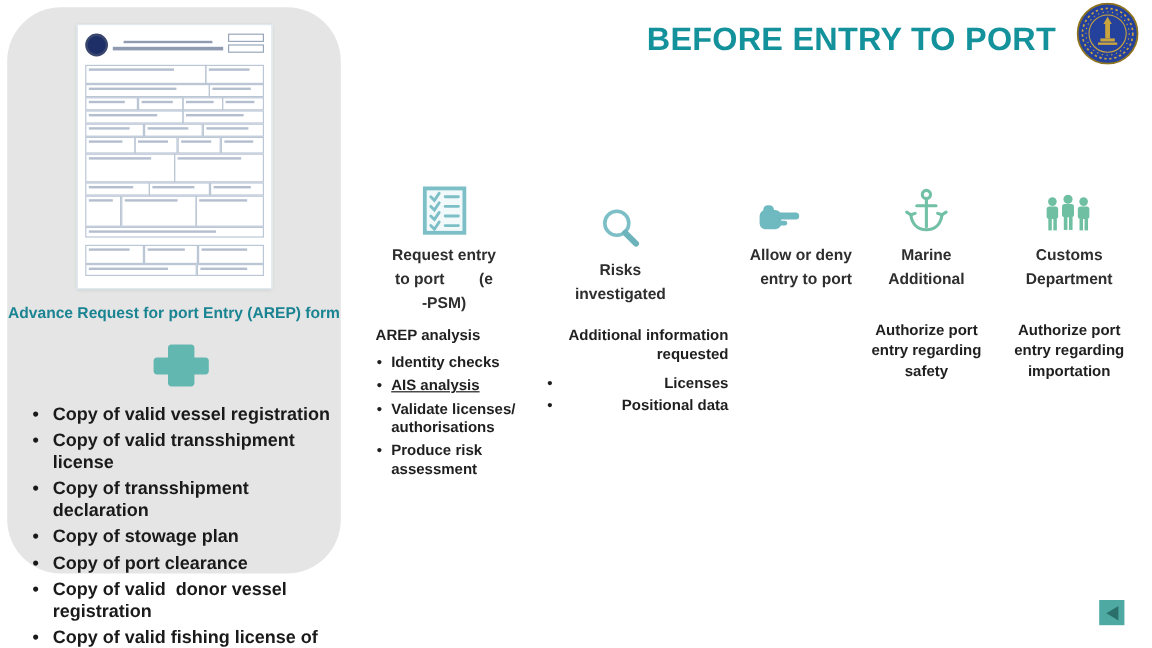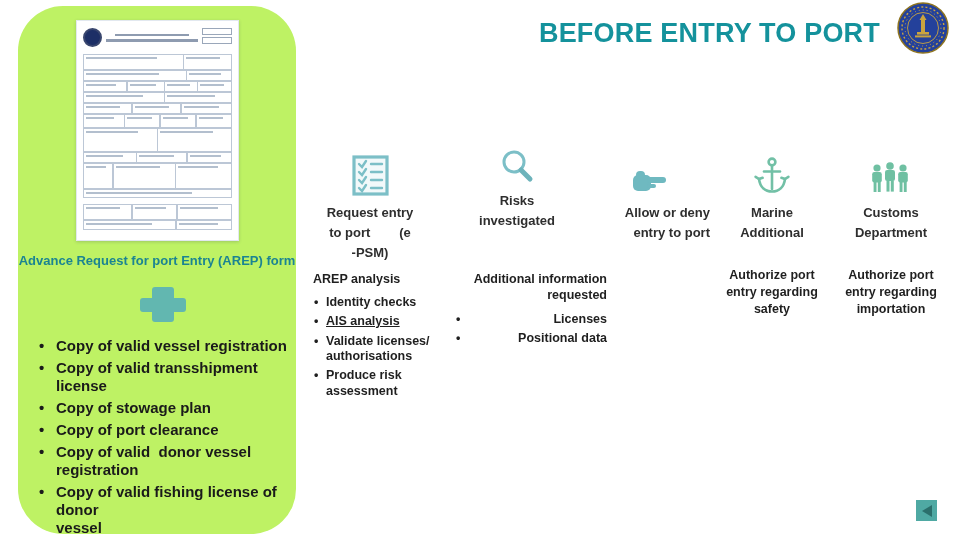--- a/index.html
+++ b/index.html
@@ -4,21 +4,21 @@
 <style>
   * { margin:0; padding:0; box-sizing:border-box; }
   html,body { width:960px; height:540px; }
   body { position:relative; background:#ffffff; font-family:"Liberation Sans", sans-serif; overflow:hidden; }
 
   .title { position:absolute; top:18px; right:80px; font-size:27px; font-weight:bold; color:#14929c; letter-spacing:.2px; }
 
   .logo { position:absolute; left:897px; top:2px; width:52px; height:52px; }
 
   
-  .panel { position:absolute; left:18px; top:6px; width:278px; height:528px; background:#bef264; border-radius:45px; }
+  .panel { position:absolute; left:6px; top:6px; width:278px; height:472px; background:#e5e5e5; border-radius:45px; }
 
   
   .form-thumb { position:absolute; left:58px; top:14px; width:163px; height:221px; background:#fff;
                 border:1px solid #e2e8ef; box-shadow:0 1px 3px rgba(60,80,90,.25); padding:7px 6px 5px 6px; }
   .form-head { display:flex; align-items:flex-start; height:24px; margin-bottom:2px; }
   .seal-sm { width:19px; height:19px; border-radius:50%; background:#1d2f66; border:2px solid #39466e; flex:none; }
   .form-head-mid { flex:1; display:flex; flex-direction:column; align-items:center; padding-top:4px; }
   .form-head-mid i { display:block; height:2.5px; background:#8e9bb0; margin:1.5px 0; }
   .form-head-right { width:30px; flex:none; }
   .form-head-right i { display:block; height:7px; border:1px solid #9aa7ba; margin-bottom:2px; }
@@ -37,21 +37,21 @@
   .req-list { position:absolute; left:18px; top:331px; width:254px; list-style:none; }
   .req-list li { position:relative; padding-left:20px; margin-bottom:4px; font-size:15px; font-weight:700; color:#1a1a1a;
                  line-height:1.2; white-space:pre-line; }
   .req-list li::before { content:"\2022"; position:absolute; left:3px; top:0; }
 
   
   .col { position:absolute; text-align:center; }
   .icon-box { height:46px; display:flex; align-items:flex-end; justify-content:center; margin-bottom:7px; }
   .col-title { font-size:13px; font-weight:bold; color:#2e2e2e; line-height:1.55; white-space:pre-line; }
   .col1 { left:298px; top:150px; width:144px; }
-  .col2 { left:452px; top:138px; width:130px; }
+  .col2 { left:452px; top:162px; width:130px; }
   .col3 { left:586px; top:150px; width:124px;text-align:right; }
   .col4 { left:712px; top:150px; width:120px; }
   .col5 { left:832px; top:150px; width:118px; }
 
   
   .block-header { font-size:12.5px; font-weight:bold; color:#1f1f1f; margin-bottom:8px; line-height:1.3; white-space:pre-line; }
   .detail-list { list-style:none; }
   .detail-list li { position:relative; padding-left:13px; margin-bottom:3.5px; font-size:12.5px; font-weight:600; color:#1f1f1f;
                     line-height:1.25; white-space:pre-line; }
   .detail-list li::before { content:"\2022"; position:absolute; left:1px; top:0; }
@@ -158,20 +158,21 @@
     </div>
   </div>
 
   <div class="caption">Advance Request for port Entry (AREP) form</div>
 
   <div class="plus-icon"></div>
 
   <ul class="req-list">
     <li>Copy of valid vessel registration</li>
     <li>Copy of valid transshipment license</li>
+    <li>Copy of transshipment declaration</li>
     <li>Copy of stowage plan</li>
     <li>Copy of port clearance</li>
     <li>Copy of valid&nbsp; donor vessel
 registration</li>
     <li>Copy of valid fishing license of donor
 vessel</li>
   </ul>
 </div>
 
 <div class="col col1">

